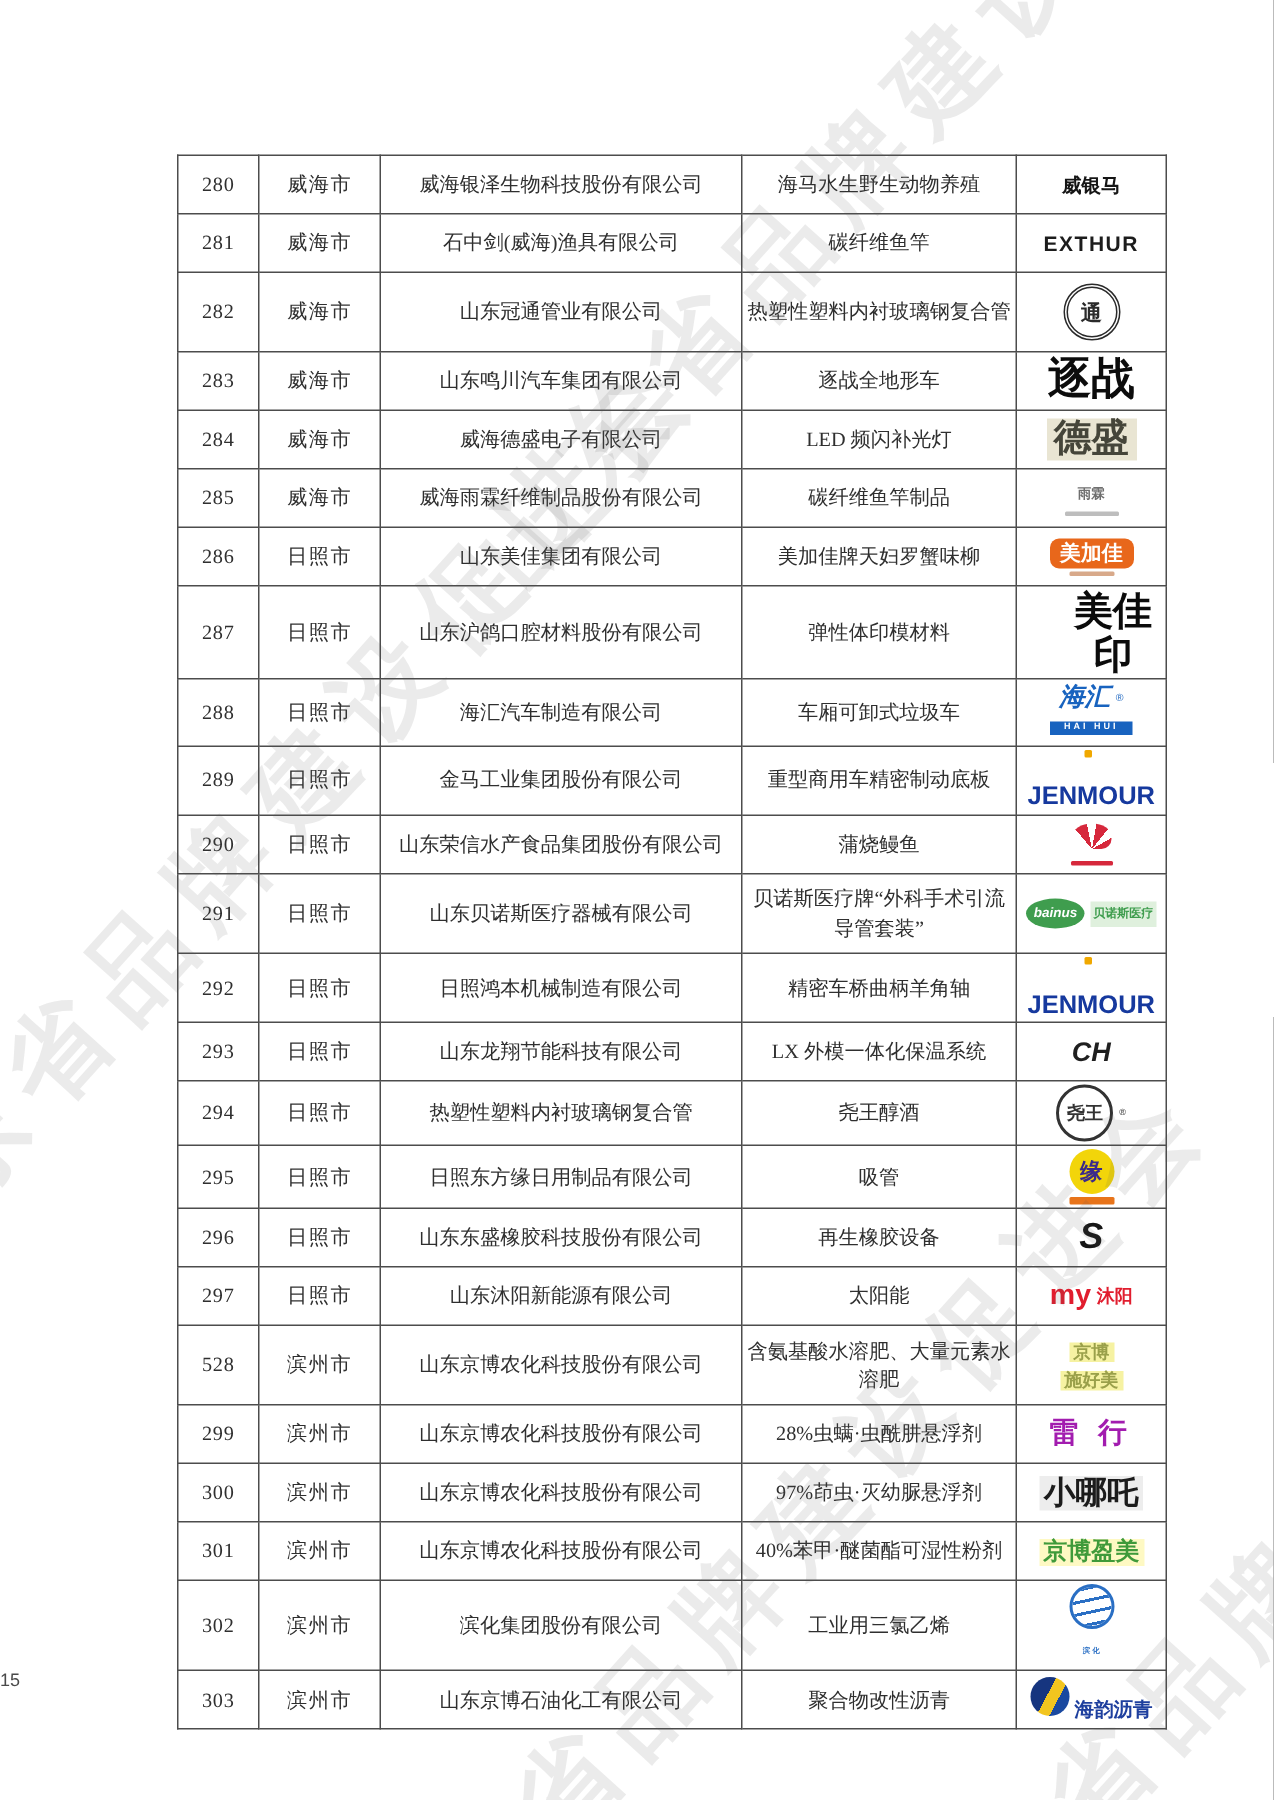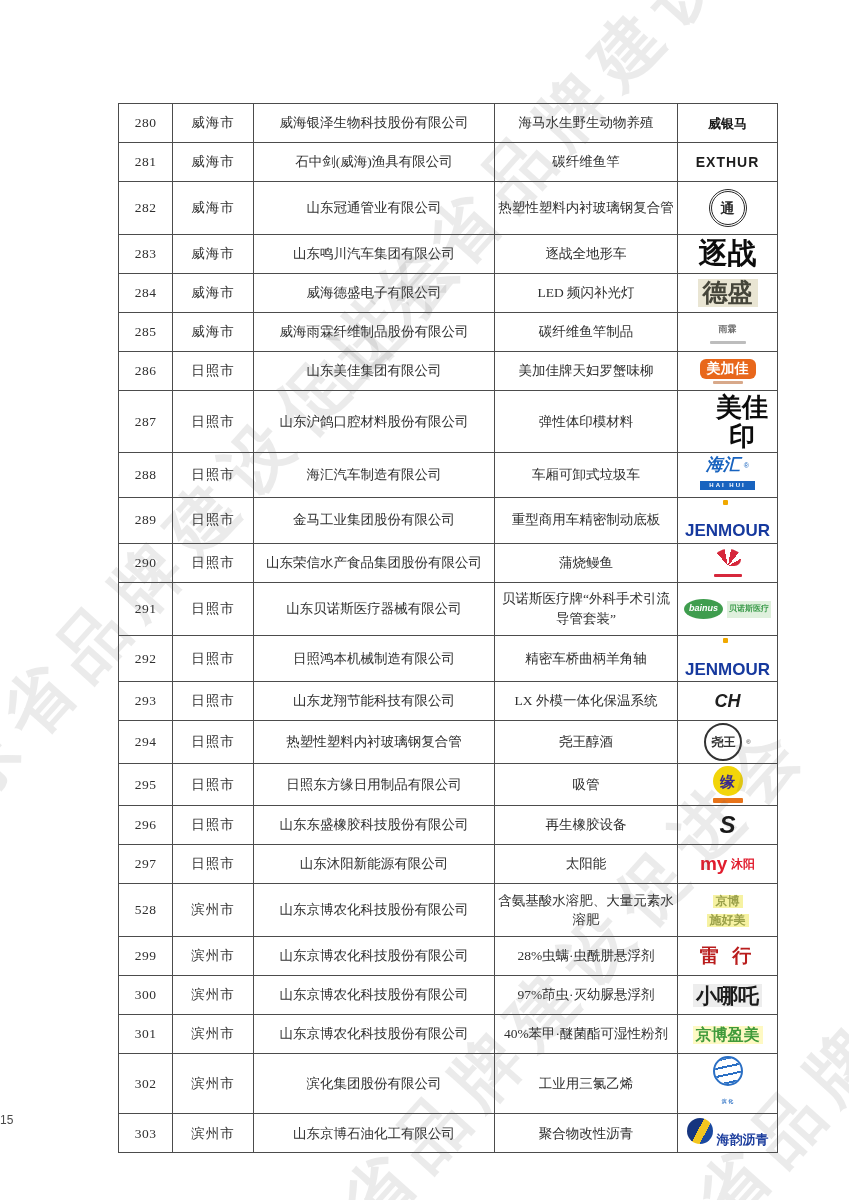--- a/index.html
+++ b/index.html
@@ -227,21 +227,21 @@
             <td class="c-city">滨州市</td>
             <td class="c-company">山东京博农化科技股份有限公司</td>
             <td class="c-product">含氨基酸水溶肥、大量元素水溶肥</td>
             <td class="c-brand"><div class="brand-box"><div><div class="lg-part" style="color: rgb(154, 160, 74); background: rgb(246, 242, 162); font-size: 12px; font-weight: 700; padding: 0px 3px; display: inline-block;">京博</div></div><div><div class="lg-part" style="color: rgb(154, 160, 74); background: rgb(246, 242, 162); font-size: 12px; font-weight: 700; padding: 0px 3px; display: inline-block;">施好美</div></div></div></td>
           </tr>
           <tr class="rnorm">
             <td class="c-seq">299</td>
             <td class="c-city">滨州市</td>
             <td class="c-company">山东京博农化科技股份有限公司</td>
             <td class="c-product psmall">28%虫螨·虫酰肼悬浮剂</td>
-            <td class="c-brand"><div class="brand-box"><span class="lg-part" style="color: #b91c1c; font-size: 19px; font-weight: 600; letter-spacing: 4px;">雷 行</span></div></td>
+            <td class="c-brand"><div class="brand-box"><span class="lg-part" style="color: #a21caf; font-size: 19px; font-weight: 600; letter-spacing: 4px;">雷 行</span></div></td>
           </tr>
           <tr class="rnorm">
             <td class="c-seq">300</td>
             <td class="c-city">滨州市</td>
             <td class="c-company">山东京博农化科技股份有限公司</td>
             <td class="c-product psmall">97%茚虫·灭幼脲悬浮剂</td>
             <td class="c-brand"><div class="brand-box"><span class="lg-part" style="color: rgb(28, 28, 28); background: rgb(237, 237, 237); font-size: 21px; font-weight: 700; padding: 0px 3px;">小哪吒</span></div></td>
           </tr>
           <tr class="rnorm">
             <td class="c-seq">301</td>

